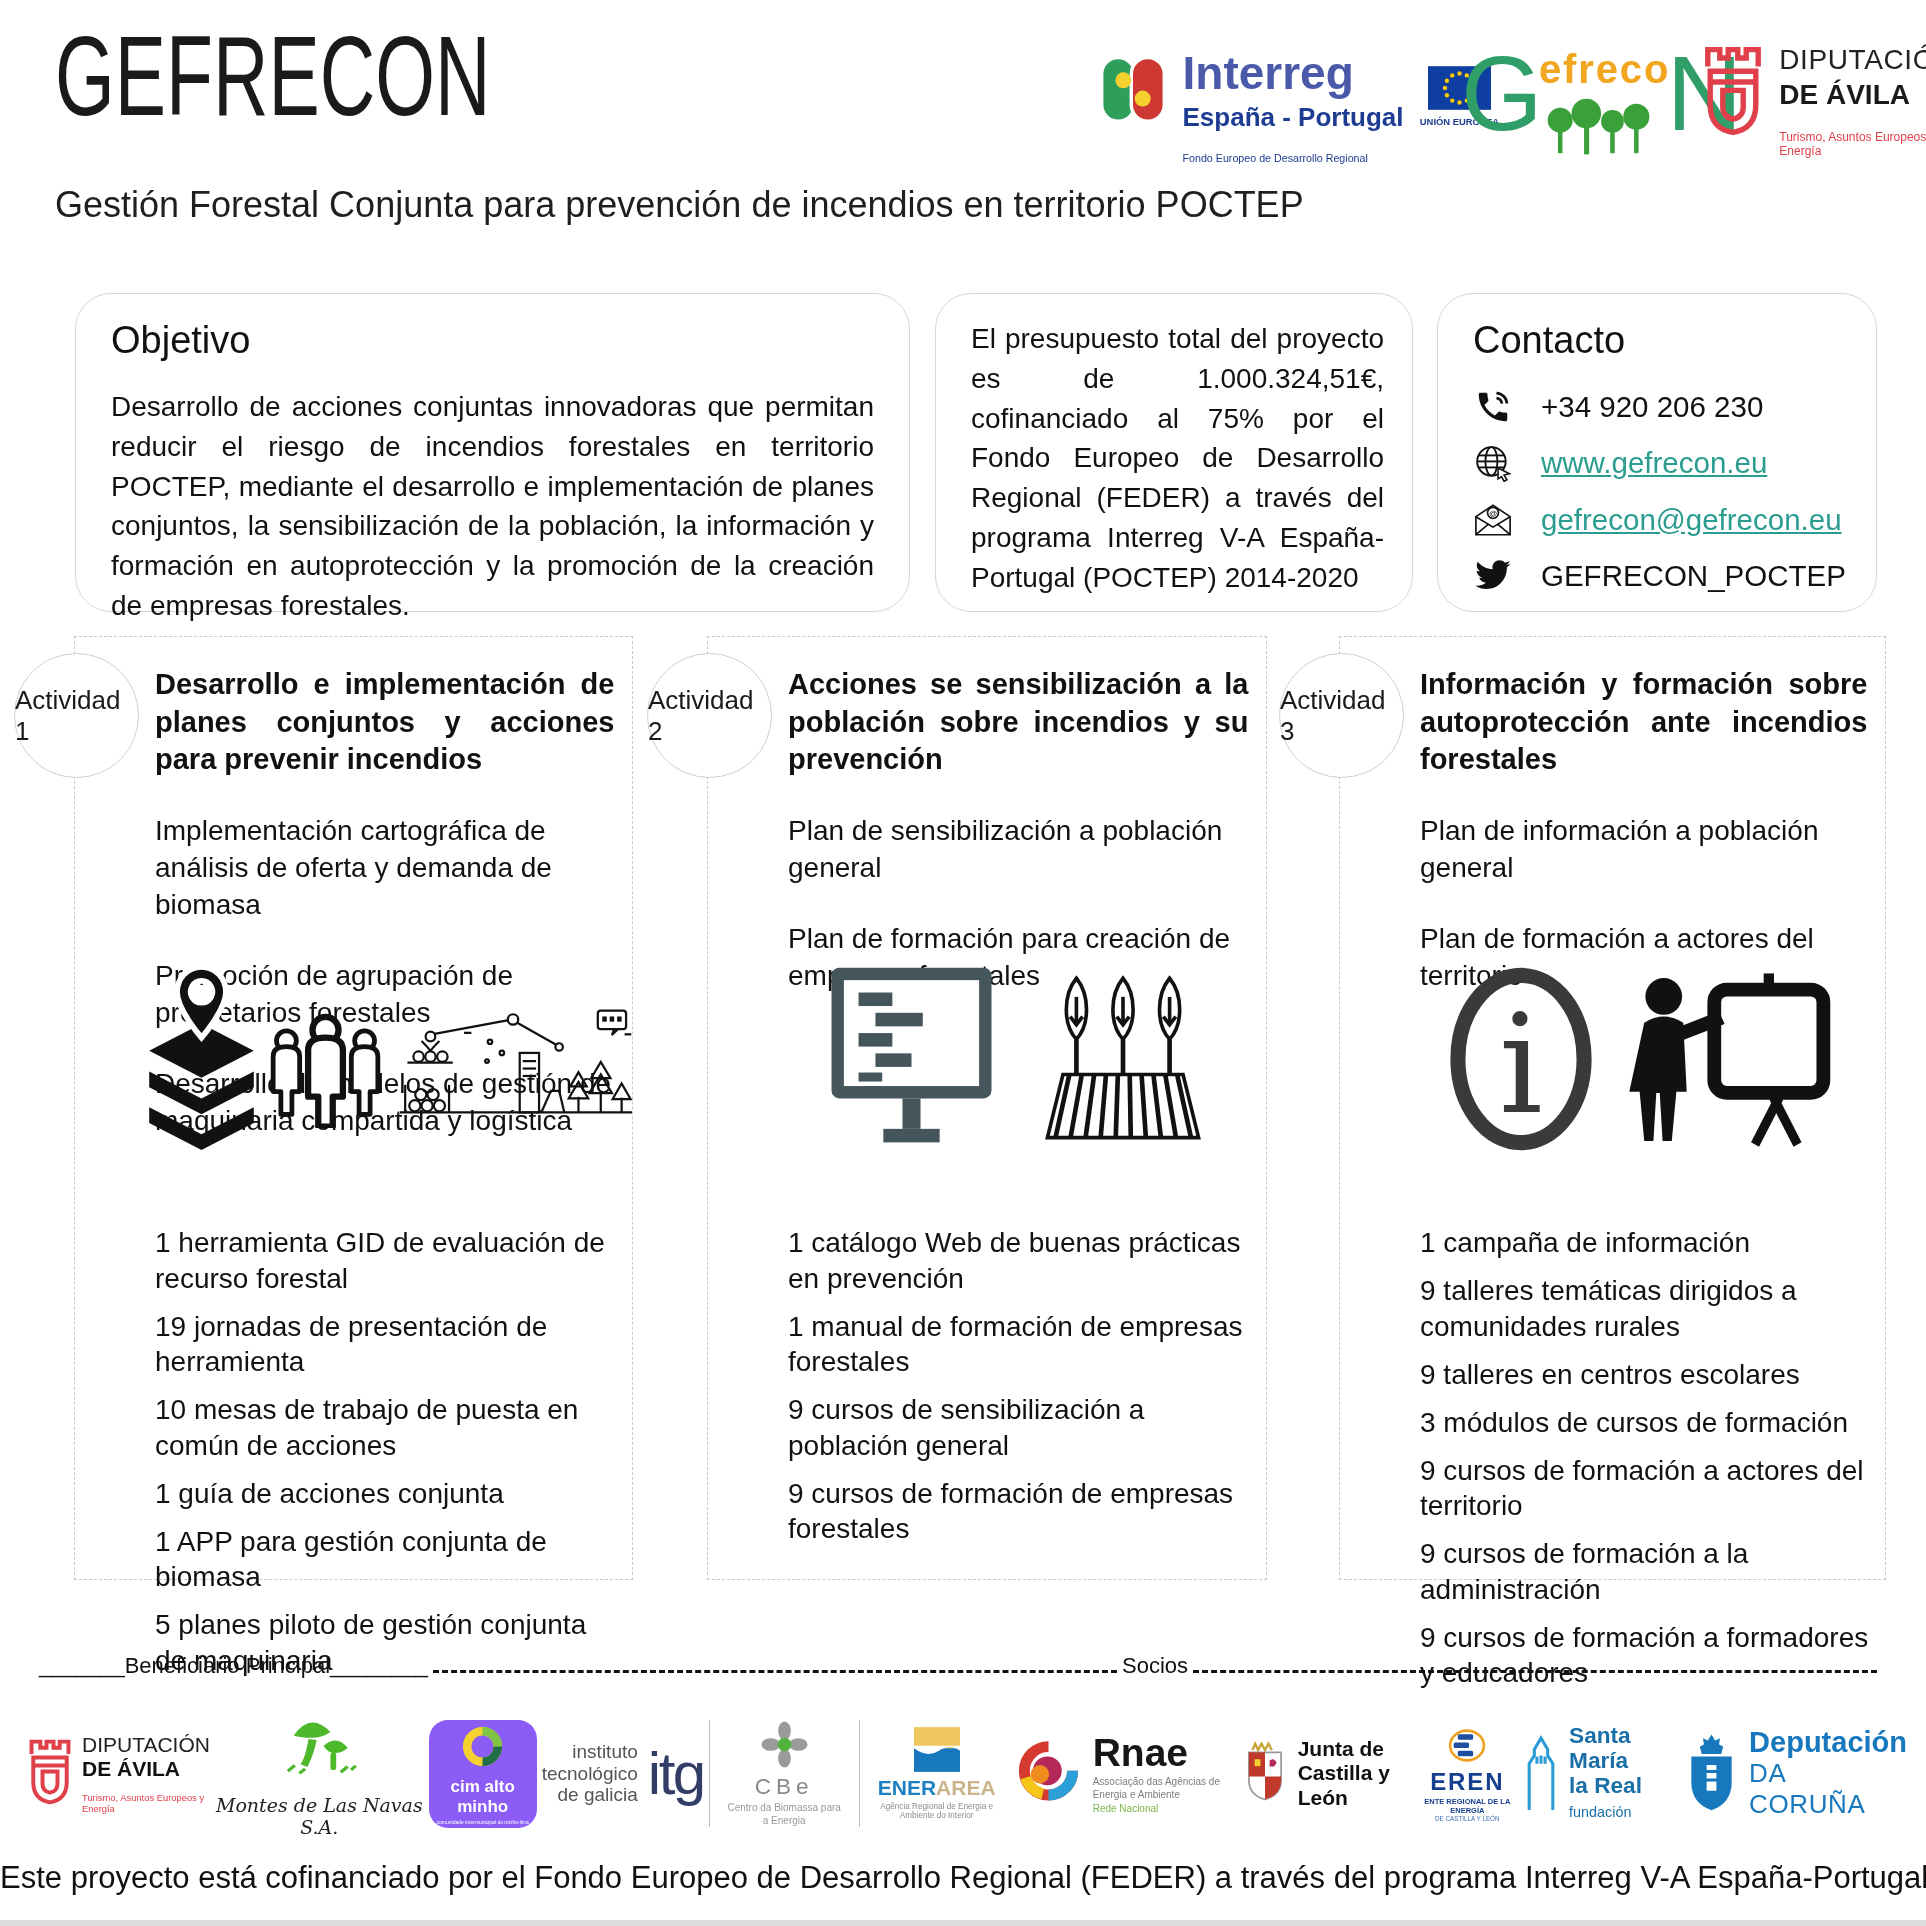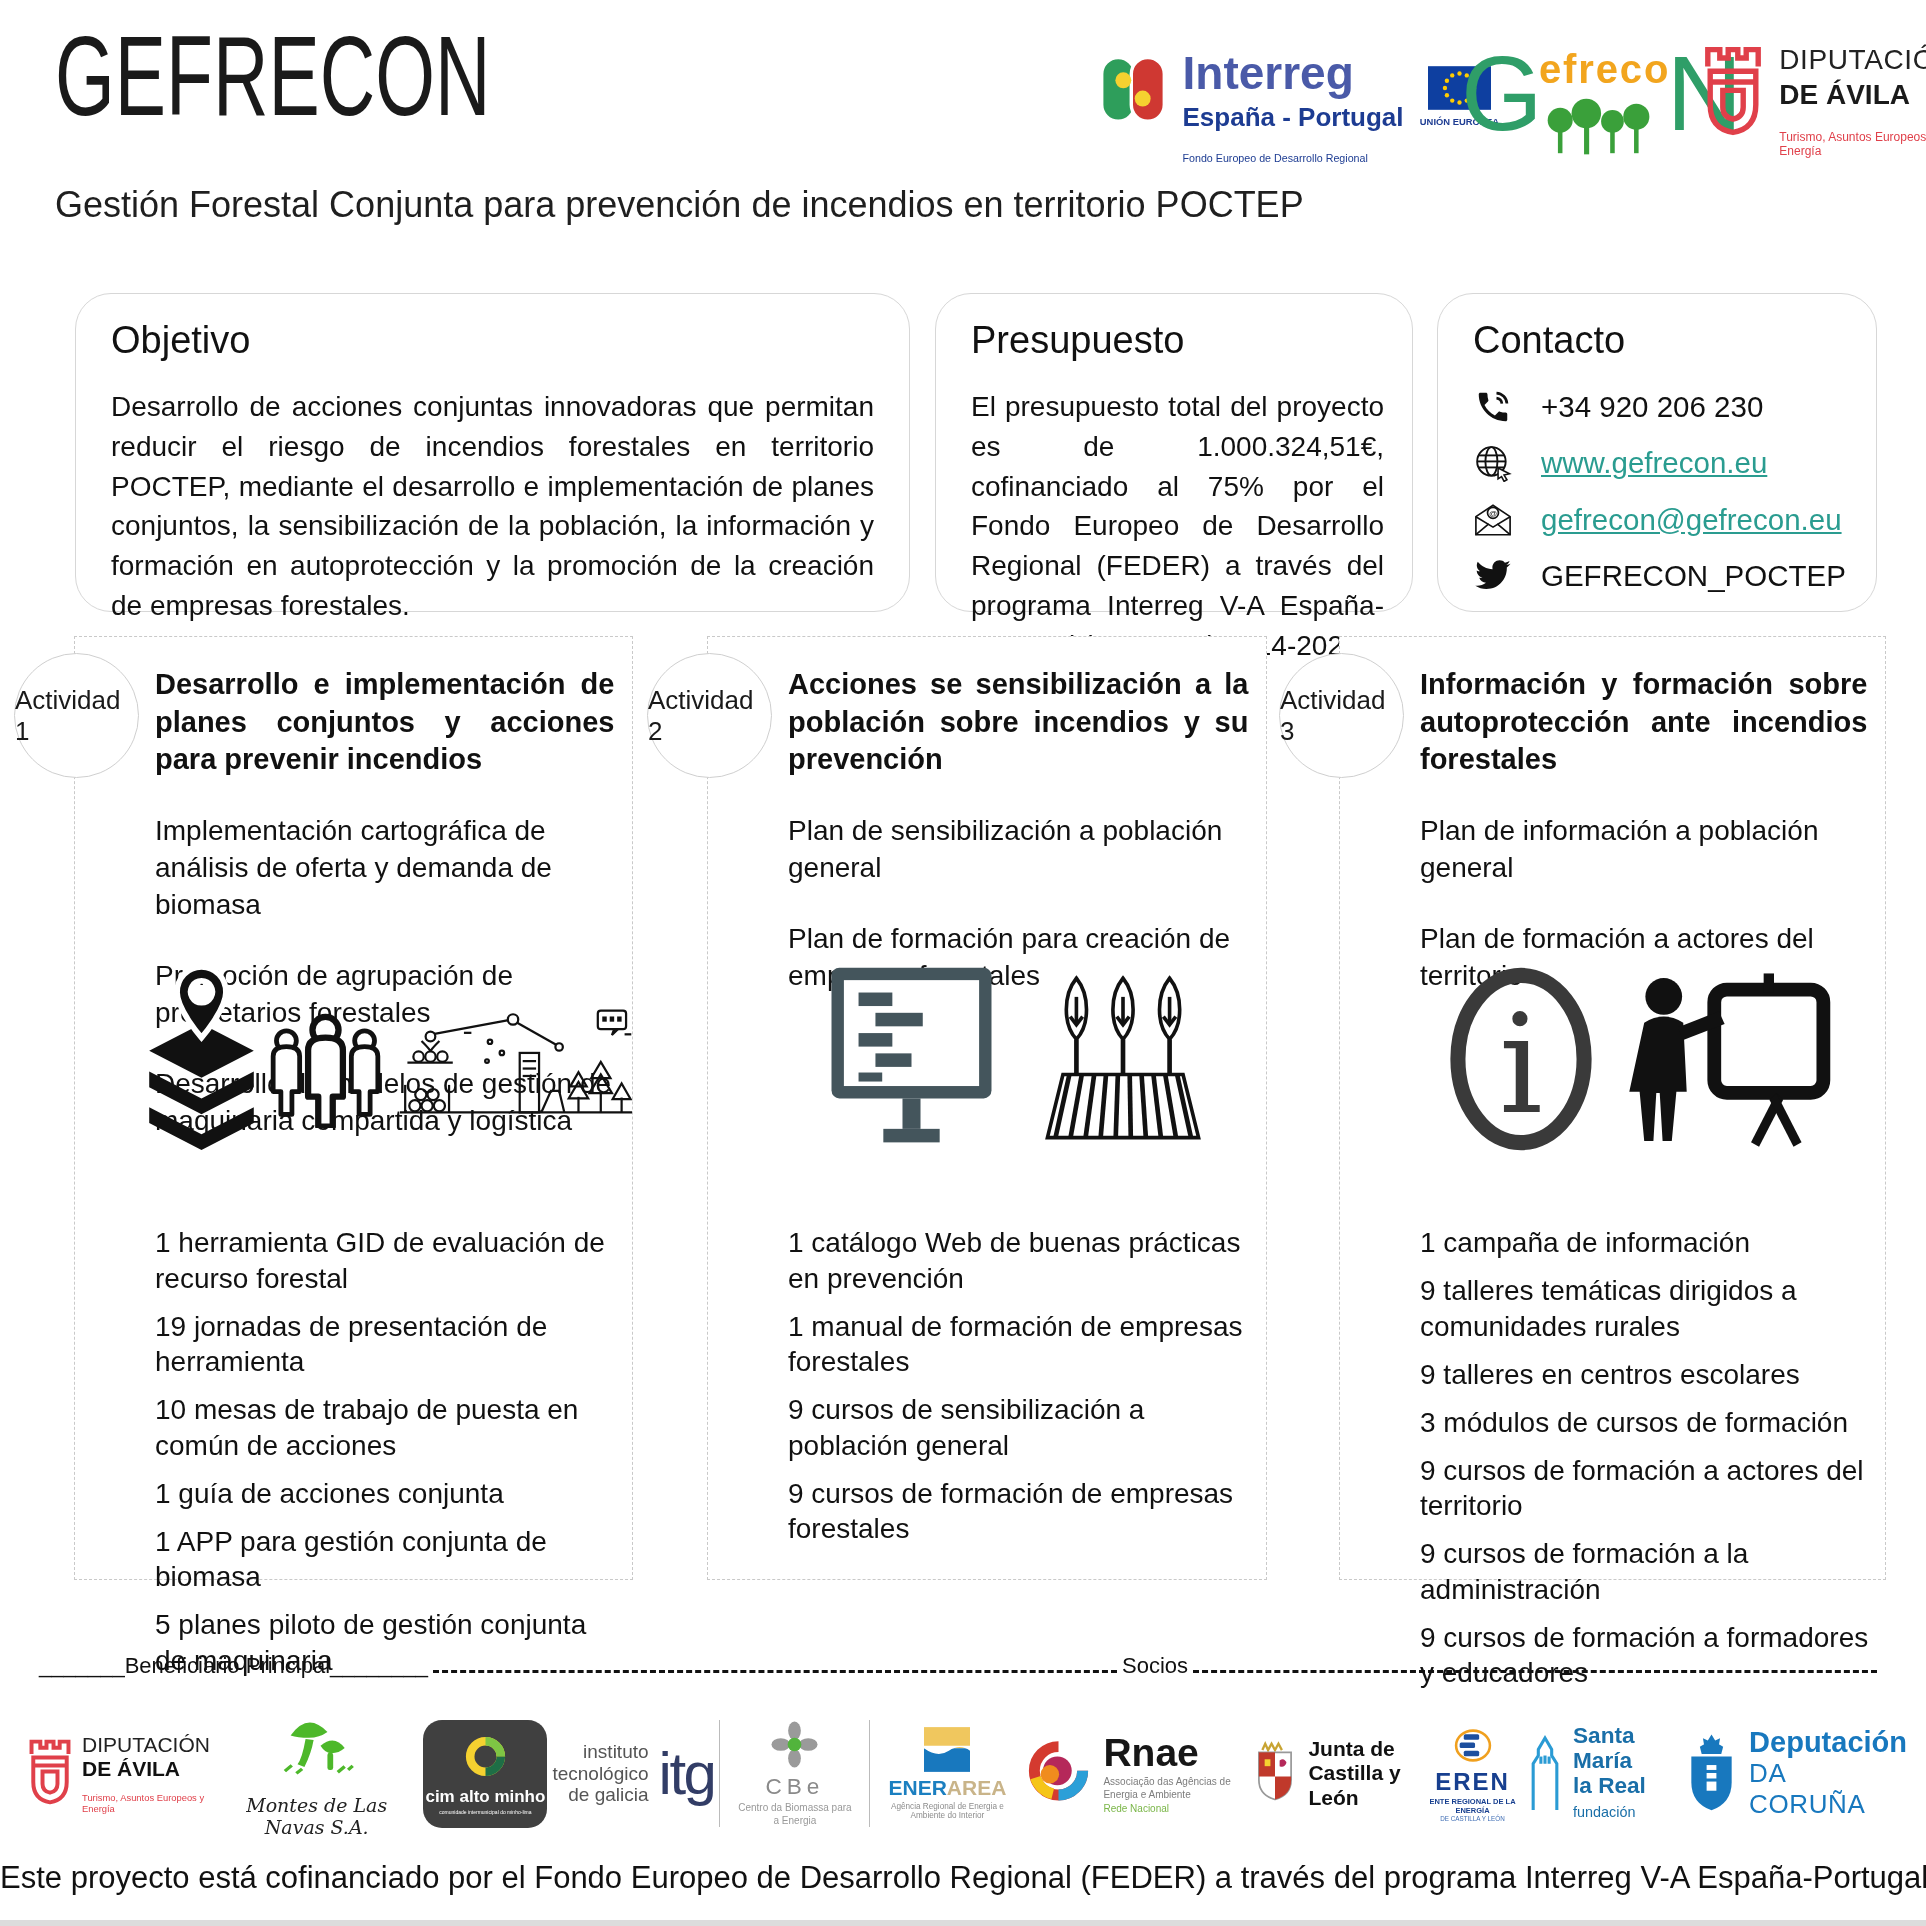--- a/index.html
+++ b/index.html
@@ -72,21 +72,21 @@
   .prow{display:flex;align-items:center;gap:10px;}
 
   .pa-l1{font-size:21px;color:#222;text-align:left;}
   .pa-l2{font-size:21px;font-weight:bold;text-align:left;}
   .pa-tag{font-size:9.4px;color:#e0404a;margin-top:11.3px;text-align:left;}
   .p-avila svg{width:44px;height:70px;}
 
   .p-montes .m-text{font-family:"DejaVu Serif",serif;font-style:italic;font-size:19px;color:#222;margin-top:14px;}
   .p-montes svg{width:75px;height:69px;}
 
-  .p-cim .tile{width:124px;height:108px;border-radius:19px;background:#404040;display:flex;flex-direction:column;
+  .p-cim .tile{width:108px;height:108px;border-radius:19px;background:#8b5cf6;display:flex;flex-direction:column;
                align-items:center;justify-content:center;}
   .p-cim svg{width:49px;height:49px;}
   .cim-name{font-size:17px;font-weight:bold;color:#fff;margin-top:3.8px;}
   .cim-sub{font-size:5px;color:#fff;margin-top:1.9px;}
 
   .p-itg .itg-text{display:flex;flex-direction:column;align-items:flex-end;font-size:19px;color:#555;line-height:1.15;}
   .itg-mark{font-size:60px;color:#323d66;letter-spacing:-2.5px;line-height:.9;}
 
   .p-cbe{border-left:1.3px solid #bbb;border-right:1.3px solid #bbb;padding:0 15px;}
   .p-cbe svg{width:49px;height:49px;}
@@ -204,21 +204,20 @@
       <span class="la-tag">Turismo, Asuntos Europeos y Energía</span>
     </span>
   </div>
 
   <div class="card card-objetivo">
     <h2>Objetivo</h2>
     <p class="body">Desarrollo de acciones conjuntas innovadoras que permitan reducir el riesgo de incendios forestales en territorio POCTEP, mediante el desarrollo e implementación de planes conjuntos, la sensibilización de la población, la información y formación en autoprotección y la promoción de la creación de empresas forestales.</p>
   </div>
 
   <div class="card card-presupuesto">
-    <h2>Presupuesto</h2>
     <p class="body">El presupuesto total del proyecto es de 1.000.324,51€, cofinanciado al 75% por el Fondo Europeo de Desarrollo Regional (FEDER) a través del programa Interreg V-A España-Portugal (POCTEP) 2014-2020</p>
   </div>
 
   <div class="card card-contacto">
     <h2>Contacto</h2>
     <div class="contact-row">
       <span class="cicon">
         <svg viewBox="0 0 24 24" fill="#111">
           <path d="M6.62 10.79c1.44 2.83 3.76 5.14 6.59 6.59l2.2-2.2c.27-.27.67-.36 1.02-.24 1.12.37 2.33.57 3.57.57.55 0 1 .45 1 1V20c0 .55-.45 1-1 1-9.39 0-17-7.61-17-17 0-.55.45-1 1-1h3.5c.55 0 1 .45 1 1 0 1.25.2 2.45.57 3.57.11.35.03.74-.25 1.02l-2.2 2.2z"></path>
           <path d="M14.2 3.2a7 7 0 0 1 6.6 6.6" fill="none" stroke="#111" stroke-width="1.7"></path>

